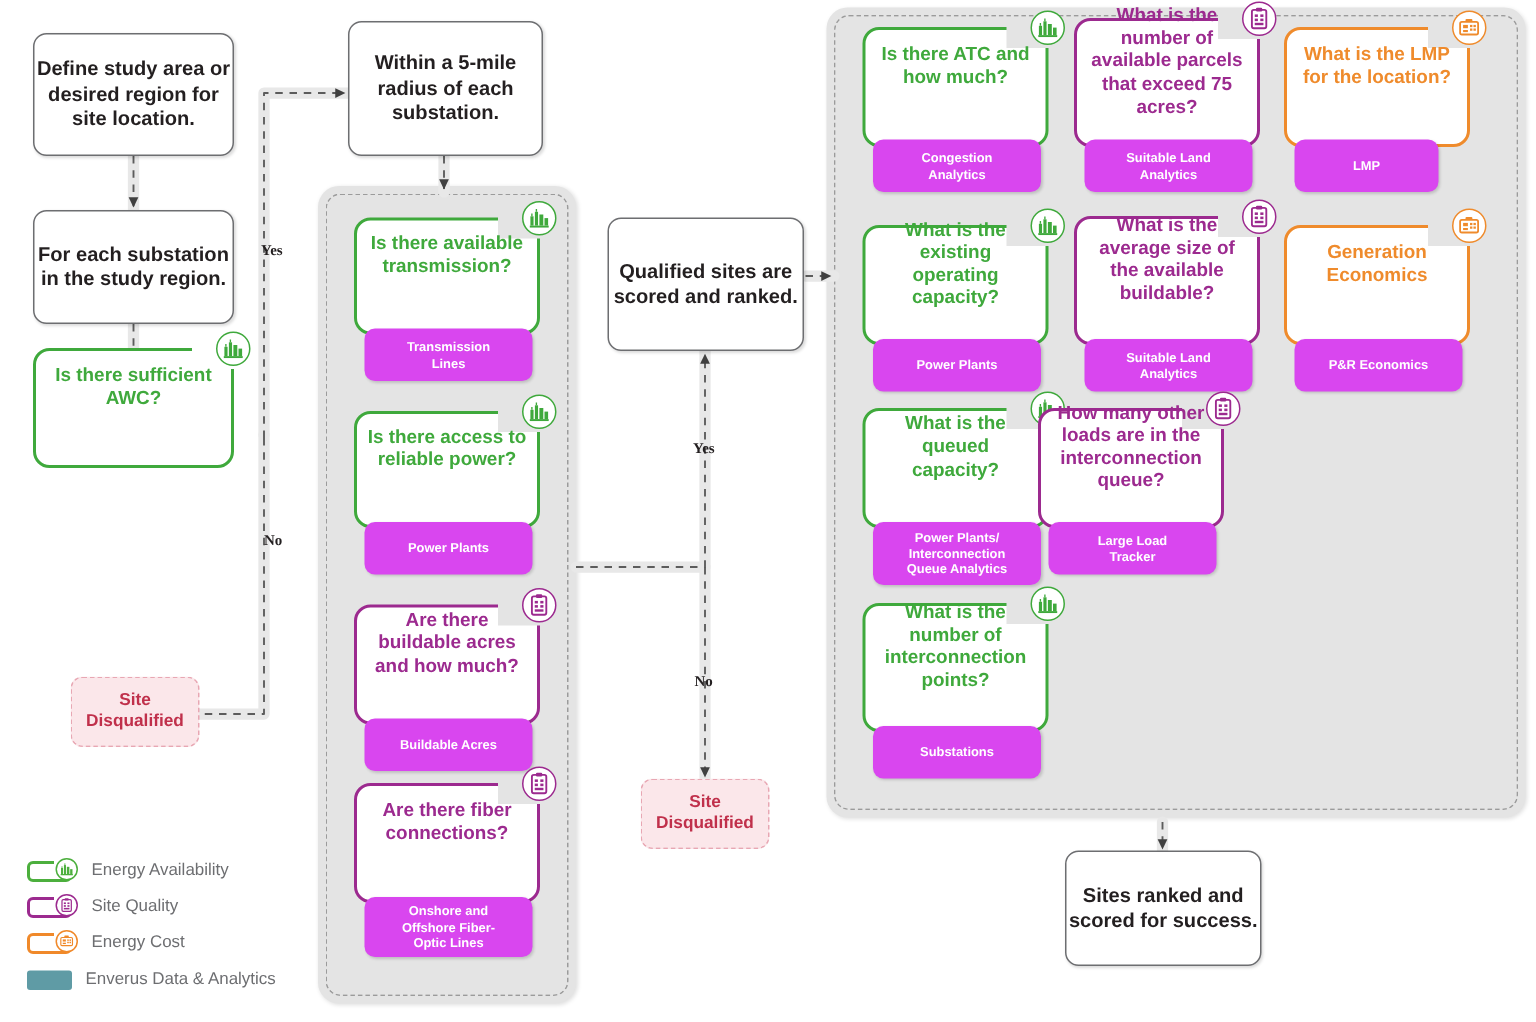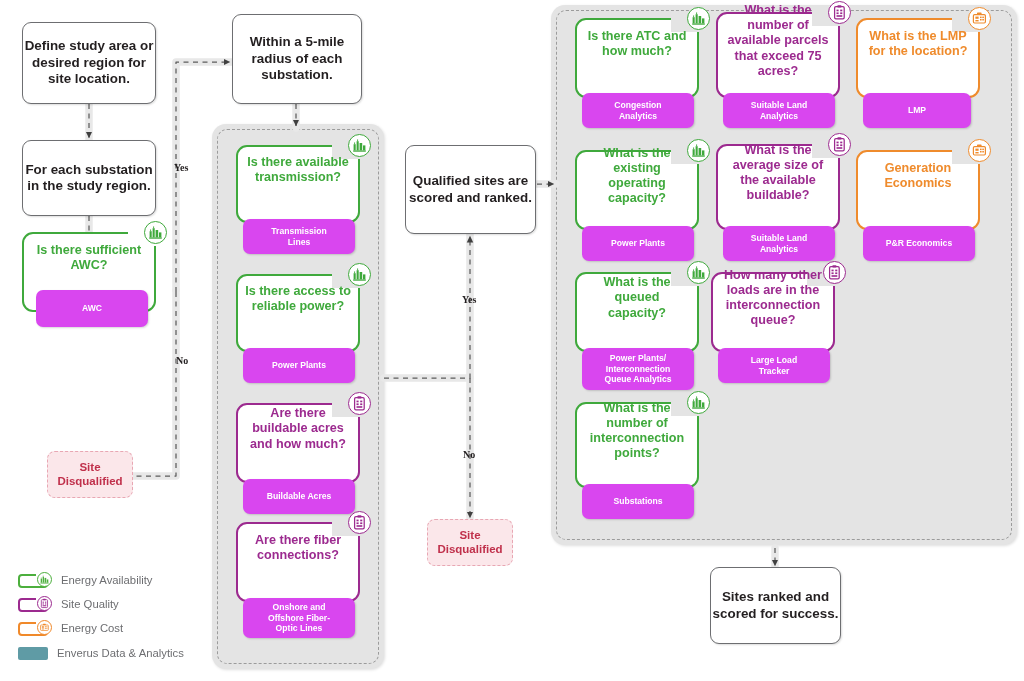--- a/index.html
+++ b/index.html
@@ -180,21 +180,20 @@
 
   <div class="card" style="left:22px;top:232px;width:134px;height:80px;--c:#3fa93c;--bgc:#ffffff;">
     <div class="frame"></div>
     <div class="notch"></div>
     <div class="qtext">Is there sufficient AWC?</div>
     <div class="icon">
       <svg width="17" height="17" viewBox="0 0 17 17" style="color:#3fa93c">
           <use href="#plant"></use>
         </svg>
     </div>
-    <div class="badge" style="left:14px;top:58px;width:112px;height:37px;">AWC</div>
   </div>
 
   <div class="card" style="left:236px;top:145px;width:124px;height:78px;--c:#3fa93c;--bgc:#e4e4e4;">
     <div class="frame"></div>
     <div class="notch"></div>
     <div class="qtext">Is there available transmission?</div>
     <div class="icon">
       <svg width="17" height="17" viewBox="0 0 17 17" style="color:#3fa93c">
           <use href="#plant"></use>
         </svg>
@@ -264,21 +263,21 @@
 
   <div class="card" style="left:856px;top:18px;width:124px;height:80px;--c:#ef8b2c;--bgc:#e4e4e4;">
     <div class="frame"></div>
     <div class="notch"></div>
     <div class="qtext">What is the LMP for the location?</div>
     <div class="icon">
       <svg width="17" height="17" viewBox="0 0 17 17" style="color:#ef8b2c">
           <use href="#cost"></use>
         </svg>
     </div>
-    <div class="badge" style="left:7px;top:75px;width:108px;height:35px;">LMP</div>
+    <div class="badge" style="left:7px;top:75px;width:96px;height:35px;">LMP</div>
   </div>
 
   <div class="card" style="left:575px;top:150px;width:124px;height:80px;--c:#3fa93c;--bgc:#e4e4e4;">
     <div class="frame"></div>
     <div class="notch"></div>
     <div class="qtext">What is the existing operating capacity?</div>
     <div class="icon">
       <svg width="17" height="17" viewBox="0 0 17 17" style="color:#3fa93c">
           <use href="#plant"></use>
         </svg>
@@ -315,21 +314,21 @@
     <div class="notch"></div>
     <div class="qtext">What is the queued capacity?</div>
     <div class="icon">
       <svg width="17" height="17" viewBox="0 0 17 17" style="color:#3fa93c">
           <use href="#plant"></use>
         </svg>
     </div>
     <div class="badge" style="left:7px;top:76px;width:112px;height:42px;">Power Plants/ Interconnection Queue Analytics</div>
   </div>
 
-  <div class="card" style="left:711px;top:272px;width:124px;height:80px;--c:#9c2a8f;--bgc:#e4e4e4;">
+  <div class="card" style="left:692px;top:272px;width:124px;height:80px;--c:#9c2a8f;--bgc:#e4e4e4;">
     <div class="frame"></div>
     <div class="notch"></div>
     <div class="qtext">How many other loads are in the interconnection queue?</div>
     <div class="icon">
       <svg width="17" height="17" viewBox="0 0 17 17" style="color:#9c2a8f">
           <use href="#clip"></use>
         </svg>
     </div>
     <div class="badge" style="left:7px;top:76px;width:112px;height:35px;">Large Load Tracker</div>
   </div>

